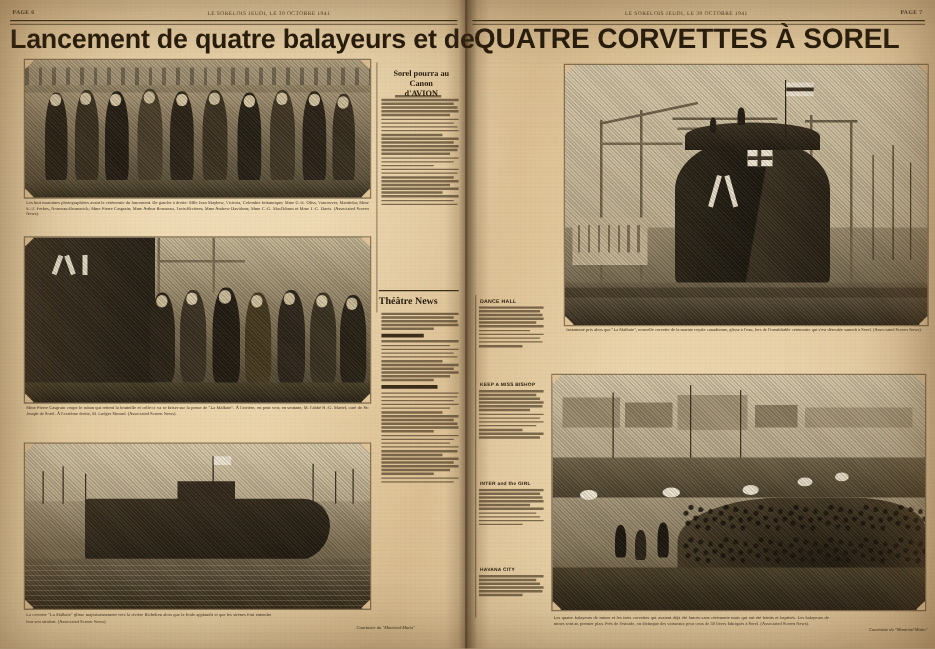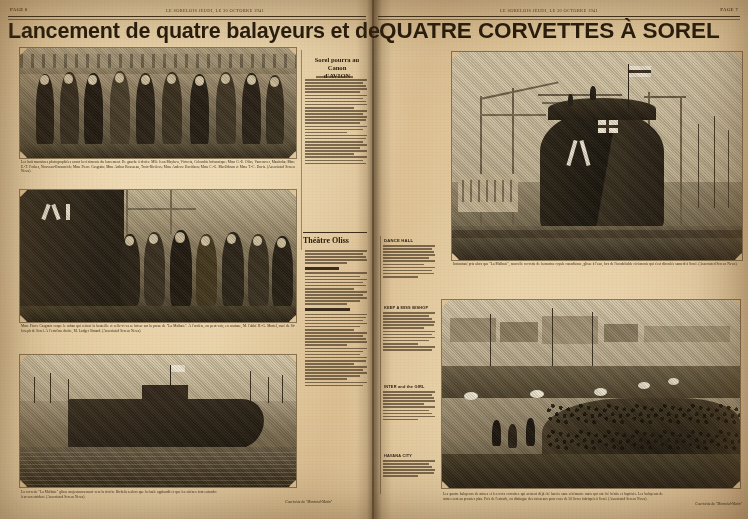--- a/index.html
+++ b/index.html
@@ -249,21 +249,21 @@
       <div class="tline s1"></div>
         <div class="tline s3"></div>
         <div class="tline s1"></div>
       <div class="tline s5"></div>
       <div class="tline s1"></div>
         <div class="tline s2"></div>
         <div class="tline s4"></div>
     </div>
 
     <div class="rule" style="left:303px;top:232px;width:64px;height:1px;"></div>
-    <div class="colhead" style="left:303px;top:236px;width:64px;font-size:8px;line-height:10px;text-align:left;">Théâtre Oliss</div>
+    <div class="colhead" style="left:303px;top:236px;width:64px;font-size:8px;line-height:10px;text-align:left;">Théâtre News</div>
 
     <div class="body-col" style="left:305px;top:250px;width:62px;height:245px;">
       <div class="tline s1"></div>
         <div class="tline s2"></div>
         <div class="tline s4"></div>
       <div class="tline s1"></div>
         <div class="tline s6"></div>
       <div class="subhead"></div>
       <div class="tline s1"></div>
         <div class="tline s3"></div>

